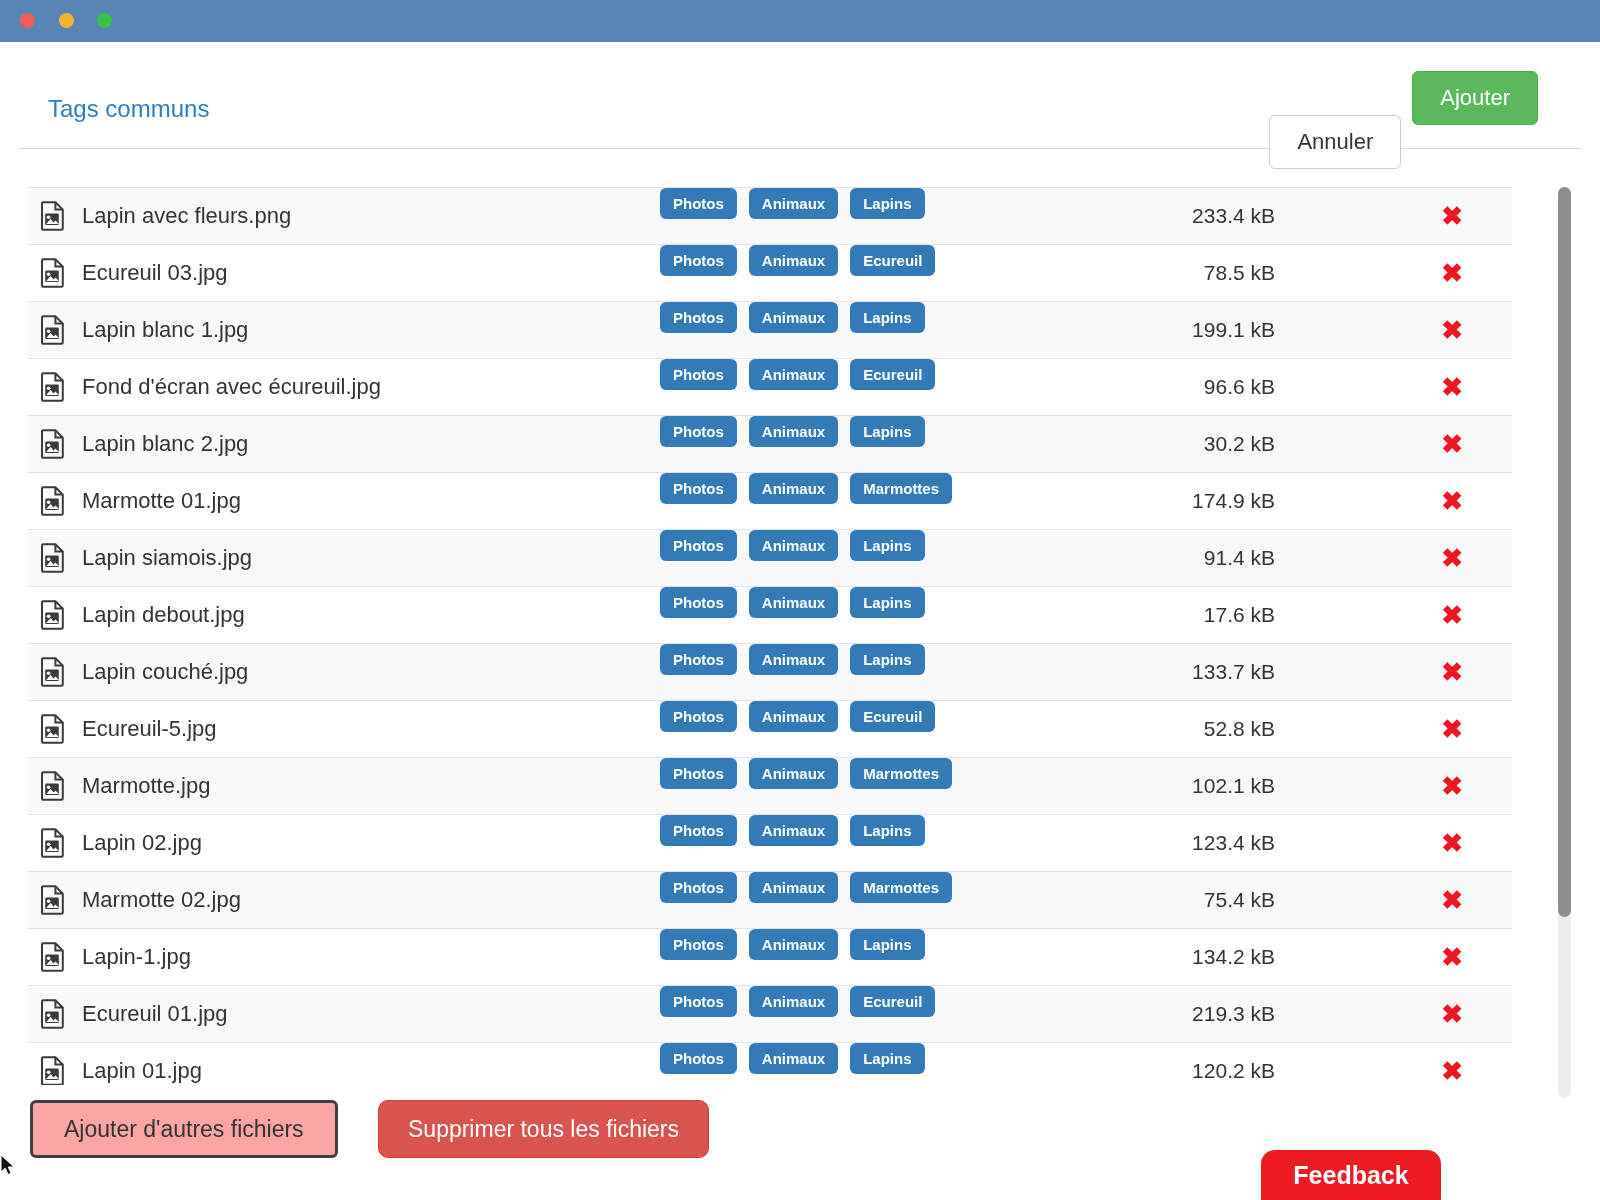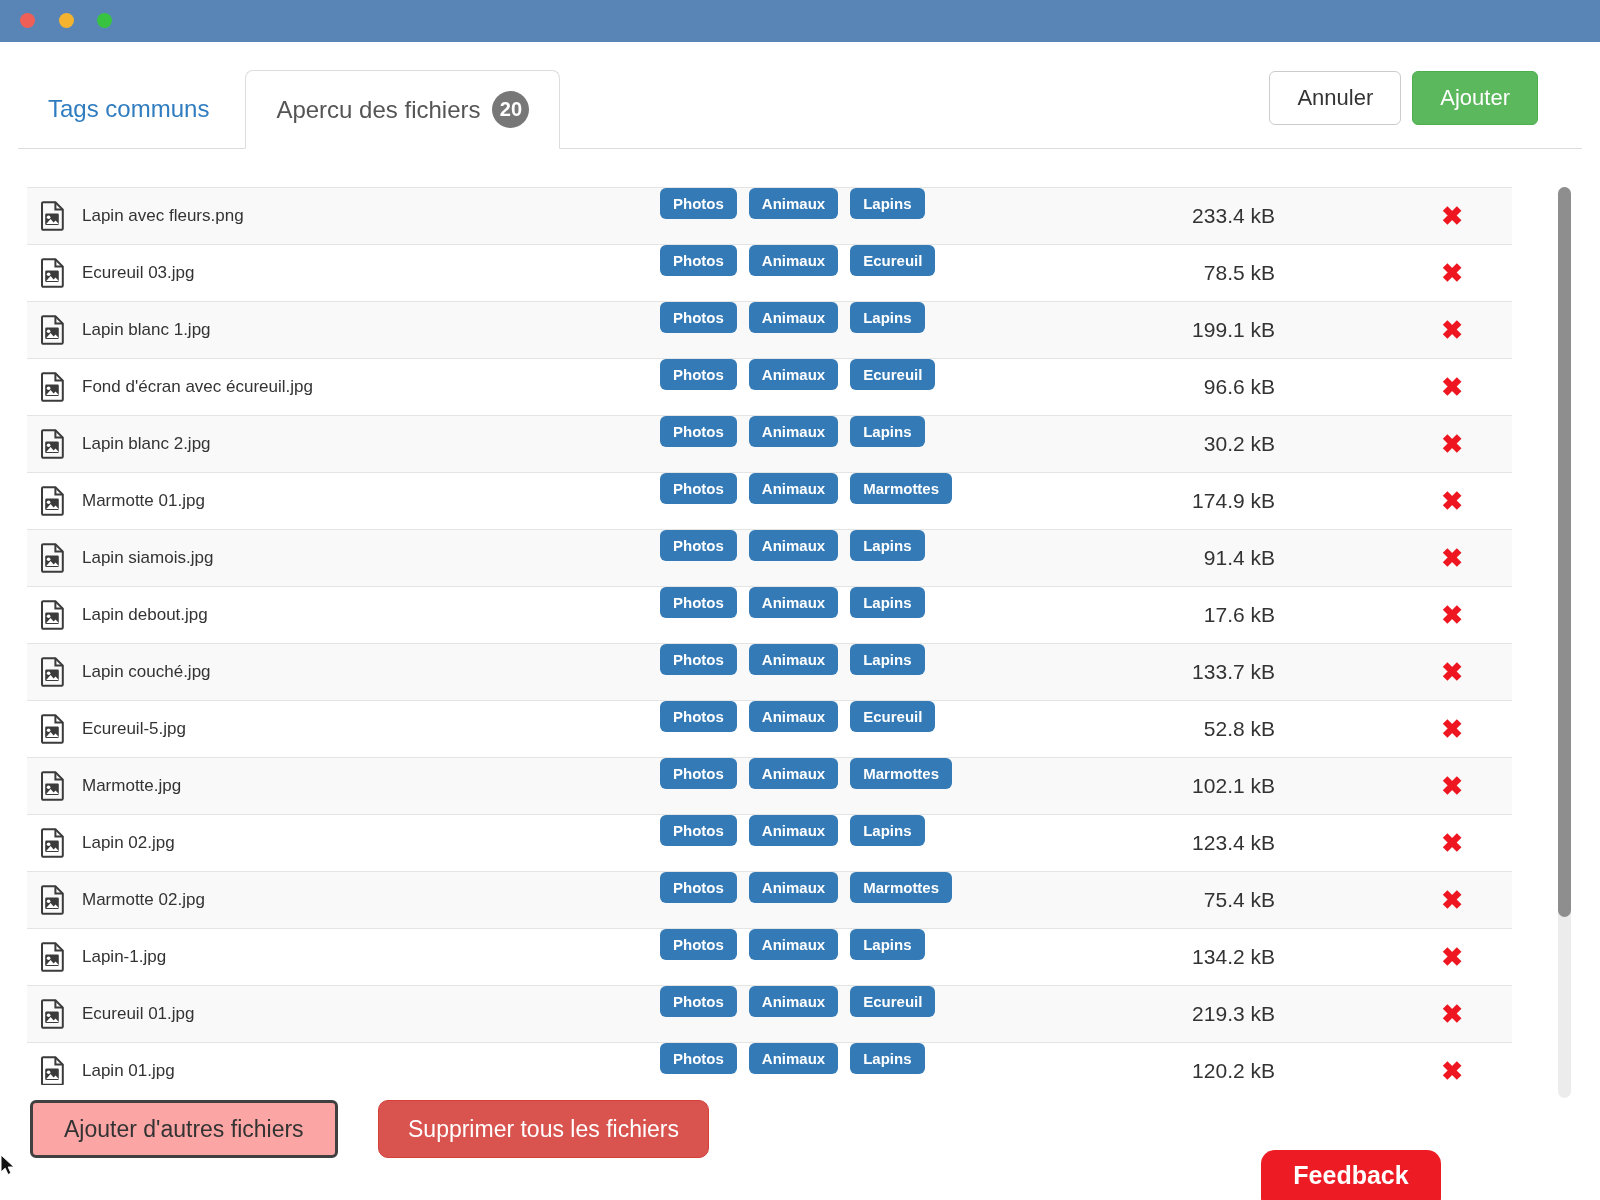--- a/index.html
+++ b/index.html
@@ -18,28 +18,28 @@
   .tabs-bar{position:absolute;top:70px;left:18px;right:18px;display:flex;align-items:flex-end;border-bottom:1px solid #ddd;}
   .tab{display:flex;align-items:center;gap:12px;height:78px;padding:0 30px;font-size:24px;
        color:var(--tab_link,#2f7cc0);cursor:pointer;box-sizing:border-box;margin-right:6px;white-space:nowrap;}
   .tab.active{height:79px;margin-bottom:-1px;background:#fff;border:1px solid #ddd;border-bottom:1px solid #fff;
        border-radius:8px 8px 0 0;color:#555;cursor:default;}
   .badge{display:inline-block;min-width:37px;height:37px;border-radius:19px;background:var(--badge,#777777);
        color:#fff;font-size:20px;font-weight:bold;line-height:37px;text-align:center;padding:0 7px;box-sizing:border-box;}
   
   .header-actions{position:absolute;top:71px;right:62px;display:flex;gap:11px;}
   .btn{font-family:"Liberation Sans", sans-serif;height:54px;padding:0 27px;font-size:22px;border-radius:6px;cursor:pointer;}
-  .btn-cancel{background:#fff;border:1px solid #ccc;color:#333;}
+  .btn-cancel{background:#fff;border:1px solid #ccc;color:#333;margin-top:44px;}
   .btn-add{background:var(--add_button,#5cb85c);border:1px solid #4cae4c;color:#fff;}
   
   .file-list{position:absolute;top:187px;left:27px;width:1485px;height:898px;overflow:hidden;}
   .frow{position:relative;height:57px;border-top:1px solid #e4e4e4;box-sizing:border-box;display:flex;align-items:center;}
   .frow:nth-child(odd){background:#f9f9f9;}
   .ficon{margin-left:13px;width:24px;height:30px;flex:0 0 auto;}
-  .fname{margin-left:18px;font-size:17px;color:#333;white-space:nowrap;}
+  .fname{margin-left:18px;font-size:22px;color:#333;white-space:nowrap;}
   .ftags{position:absolute;left:633px;top:0;height:100%;display:flex;align-items:flex-start;}
   .tag{background:var(--tag,#337ab7);color:#fff;font-weight:bold;font-size:15px;line-height:15px;
        padding:8px 13px;border-radius:6px;margin-right:12px;min-width:56px;text-align:center;box-sizing:border-box;white-space:nowrap;}
   .fsize{position:absolute;right:237px;font-size:21px;color:#333;}
   .fdel{position:absolute;right:49px;font-size:26px;font-weight:bold;color:var(--delete_icon,#ee1620);cursor:pointer;line-height:26px;}
   
   .scroll-track{position:absolute;left:1558px;top:187px;width:13px;height:911px;background:#ececec;border-radius:7px;}
   .scroll-thumb{position:absolute;left:1558px;top:187px;width:13px;height:730px;background:#8e8e8e;border-radius:7px;cursor:pointer;}
   
   .btn-add-more{position:absolute;left:30px;top:1100px;height:58px;padding:0 31px;font-size:23px;
@@ -57,24 +57,20 @@
 <div class="titlebar">
   <span class="light red"></span>
   <span class="light yellow"></span>
   <span class="light green"></span>
 </div>
 
 <div class="tabs-bar">
   <div class="tab">
     <span>Tags communs</span>
   </div>
-  <div class="tab active">
-    <span>Apercu des fichiers</span>
-    <span class="badge">20</span>
-  </div>
 </div>
 
 <div class="header-actions">
   <button class="btn btn-cancel">Annuler</button>
   <button class="btn btn-add">Ajouter</button>
 </div>
 
 <div class="file-list">
   <div class="frow">
     <span class="ficon">

